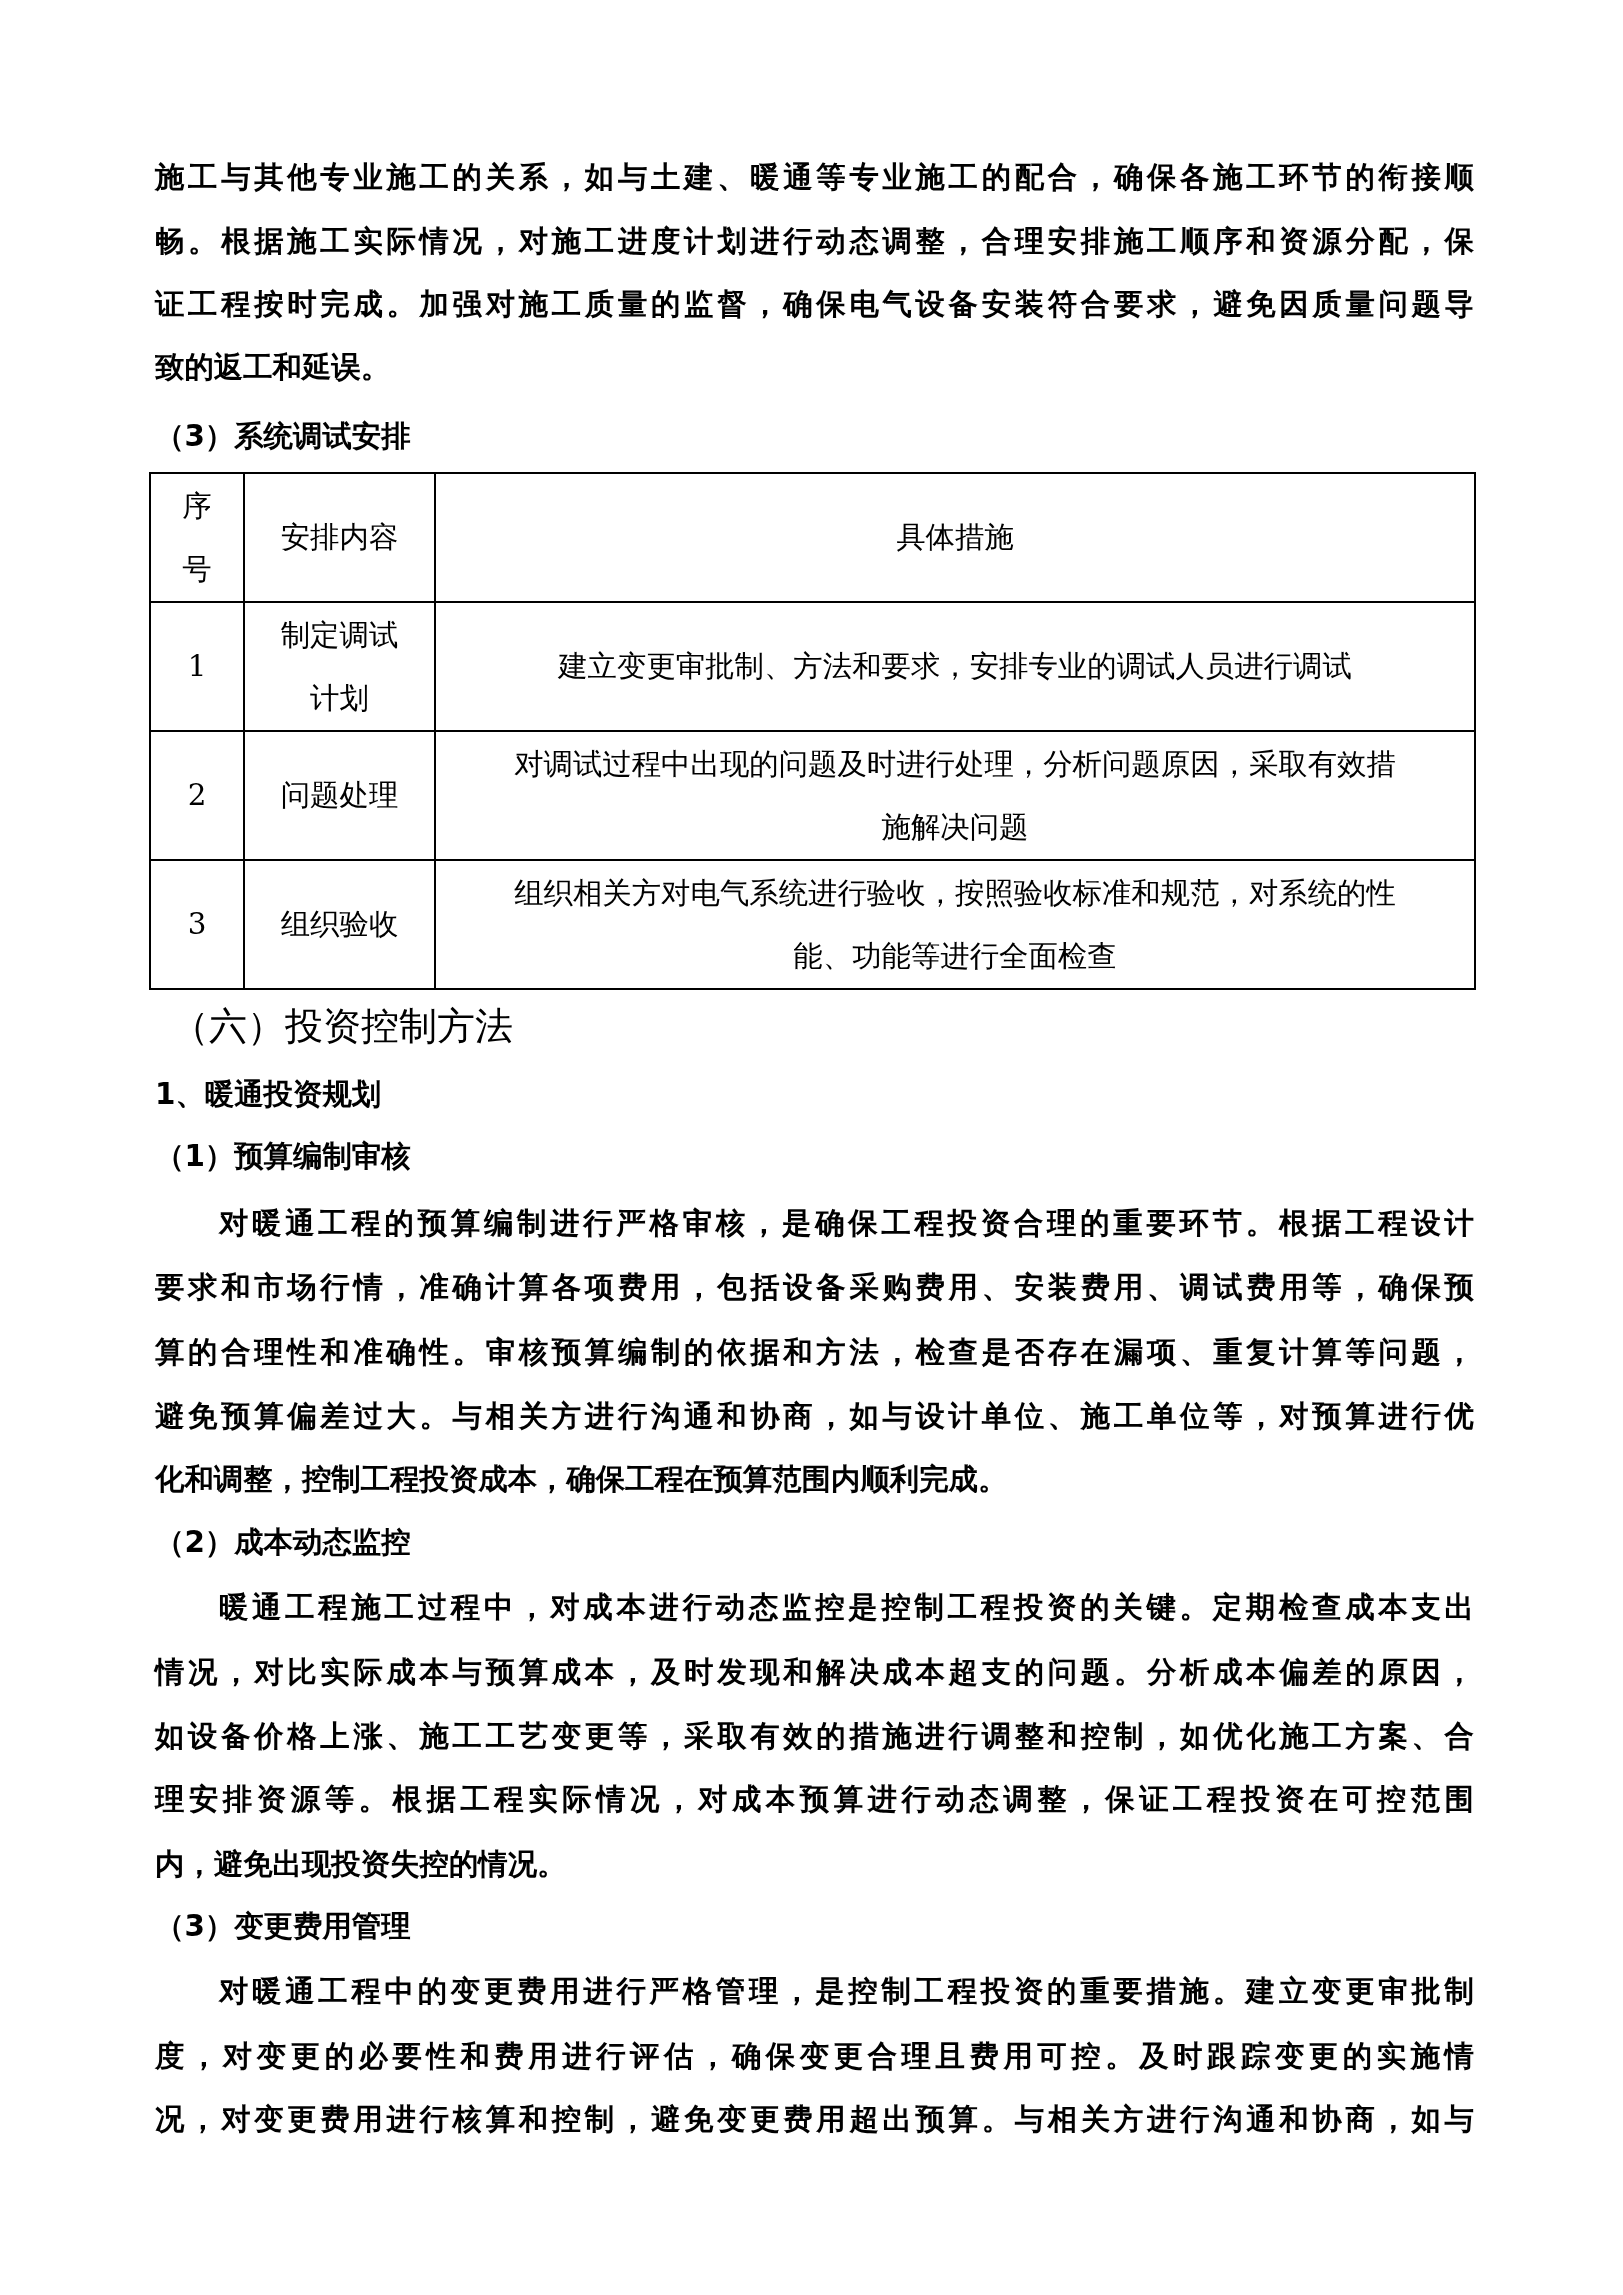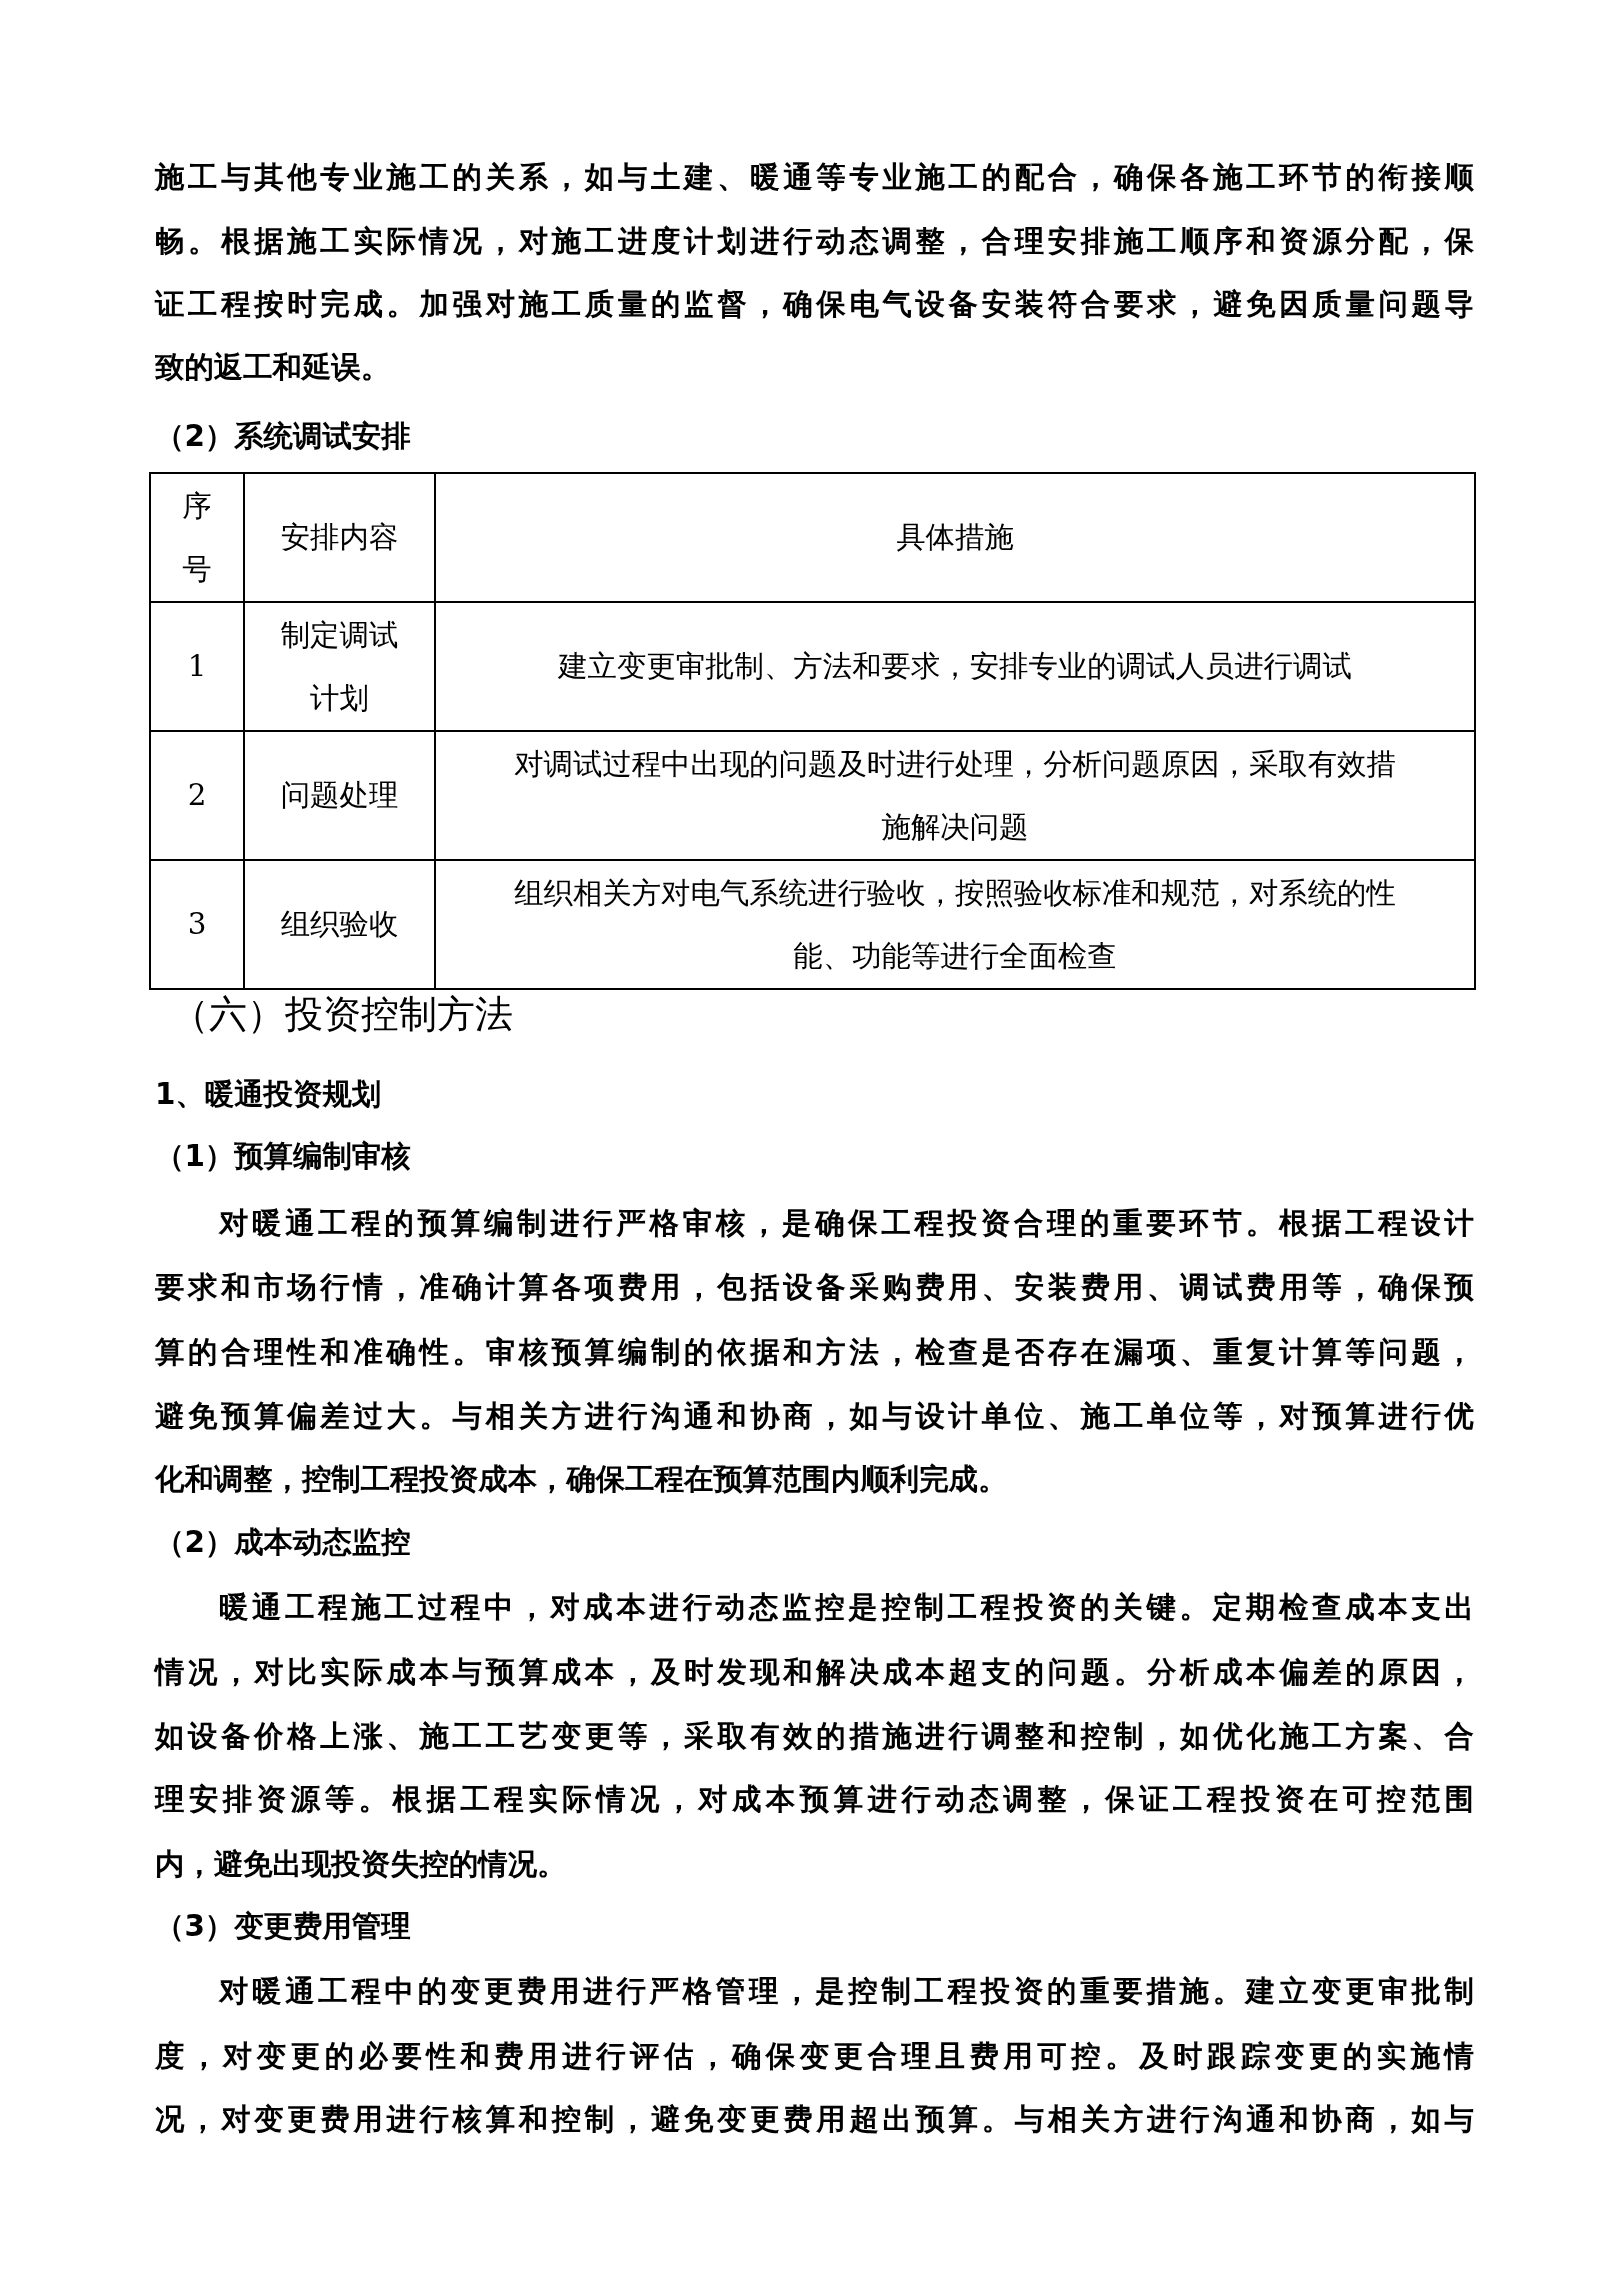--- a/index.html
+++ b/index.html
@@ -6,21 +6,21 @@
   body { width: 1623px; height: 2295px; position: relative; overflow: hidden;
          font-family: "DejaVu Serif", "Liberation Serif", serif; color: #000; }
   .line { position: absolute; left: 155px; width: 1319px; height: 39px; line-height: 39px;
           font-size: 29.4px; white-space: nowrap; text-align: justify; text-align-last: justify;
           letter-spacing: 0; font-weight: bold; }
   .line.last { text-align-last: left; }
   .line.indent { left: 219px; width: 1255px; }
   .h3 { position: absolute; left: 155px; height: 39px; line-height: 39px; font-size: 29.4px;
         font-weight: bold; white-space: nowrap; font-family: "DejaVu Sans", "Liberation Sans", sans-serif; }
   .h2 { position: absolute; left: 171px; height: 50px; line-height: 50px; font-size: 38px;
-        white-space: nowrap; font-family: "DejaVu Sans", "Liberation Sans", sans-serif; }
+        white-space: nowrap; font-family: "DejaVu Sans", "Liberation Sans", sans-serif; margin-top: 12px; }
   .h1num { position: absolute; left: 155px; height: 39px; line-height: 39px; font-size: 29.4px;
         font-weight: bold; white-space: nowrap; font-family: "DejaVu Sans", "Liberation Sans", sans-serif; text-align: right; }
 
   table.sched { position: absolute; left: 149px; top: 472px; width: 1326px;
                 border-collapse: collapse; table-layout: fixed; }
   table.sched td { border: 2px solid #000; font-size: 29.4px; line-height: 63px;
                    text-align: center; vertical-align: middle; padding: 0 6.5px; }
   table.sched tr { height: 129px; }
   table.sched col.c0 { width: 94px; }
   table.sched col.c1 { width: 191px; }
@@ -30,21 +30,21 @@
 </head>
 <body>
 
 <div>
   <div class="line" style="top:157px">施工与其他专业施工的关系，如与土建、暖通等专业施工的配合，确保各施工环节的衔接顺</div>
   <div class="line" style="top:221px">畅。根据施工实际情况，对施工进度计划进行动态调整，合理安排施工顺序和资源分配，保</div>
   <div class="line" style="top:284px">证工程按时完成。加强对施工质量的监督，确保电气设备安装符合要求，避免因质量问题导</div>
   <div class="line last" style="top:347px">致的返工和延误。</div>
 </div>
 
-<div class="h3" style="top:417px">（2）系统调试安排</div>
+<div class="h3" style="top:417px">（3）系统调试安排</div>
 
 <table class="sched">
   <colgroup>
       <col class="c0">
       <col class="c1">
       <col class="c2">
     </colgroup>
   <tbody>
       <tr>
     <td class="cell-lines">

